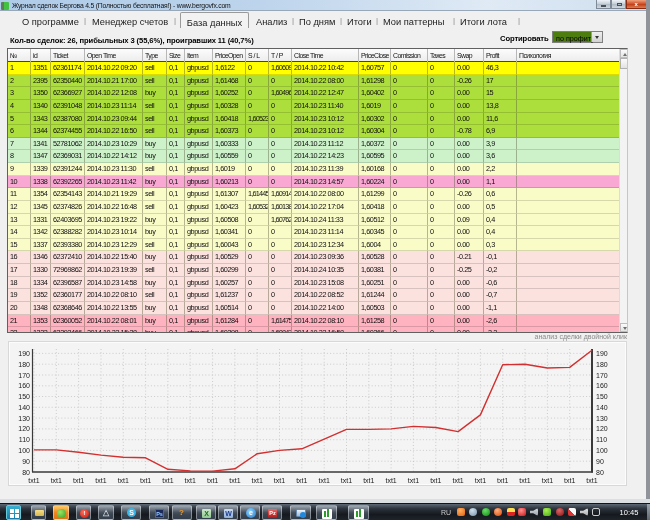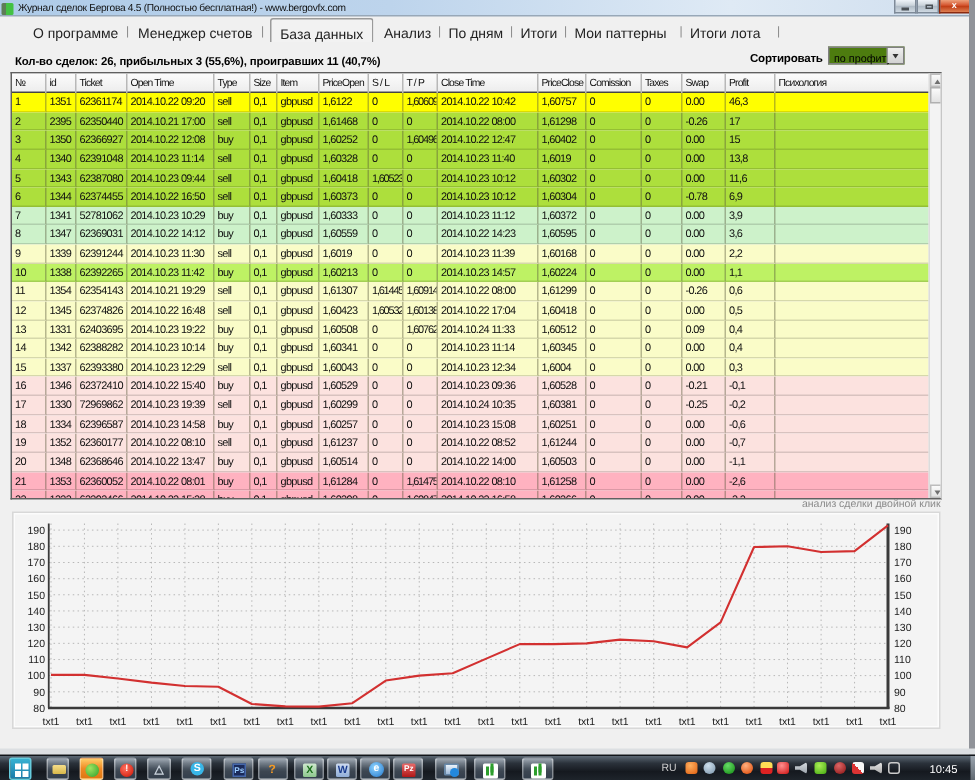--- a/index.html
+++ b/index.html
@@ -279,21 +279,21 @@
         <div class="c tt" style="width:23px">0</div>
         <div class="c tt" style="width:23px">0</div>
         <div class="c" style="width:67px">2014.10.23 11:39</div>
         <div class="c" style="width:32px">1,60168</div>
         <div class="c" style="width:37px">0</div>
         <div class="c" style="width:27px">0</div>
         <div class="c" style="width:29px">0.00</div>
         <div class="c" style="width:33px">2,2</div>
         <div class="c" style="width:104px"></div>
       </div>
-<div class="r" style="background:#bef264">
+<div class="r" style="background:#f9a8d4">
         <div class="c" style="width:23px">10</div>
         <div class="c ra" style="width:20px">1338</div>
         <div class="c ra" style="width:34px">62392265</div>
         <div class="c" style="width:58px">2014.10.23 11:42</div>
         <div class="c" style="width:24px">buy</div>
         <div class="c" style="width:18px">0,1</div>
         <div class="c" style="width:28px">gbpusd</div>
         <div class="c" style="width:33px">1,60213</div>
         <div class="c tt" style="width:23px">0</div>
         <div class="c tt" style="width:23px">0</div>
@@ -473,21 +473,21 @@
         <div class="c" style="width:37px">0</div>
         <div class="c" style="width:27px">0</div>
         <div class="c" style="width:29px">0.00</div>
         <div class="c" style="width:33px">-0,7</div>
         <div class="c" style="width:104px"></div>
       </div>
 <div class="r" style="background:#fce2df">
         <div class="c" style="width:23px">20</div>
         <div class="c ra" style="width:20px">1348</div>
         <div class="c ra" style="width:34px">62368646</div>
-        <div class="c" style="width:58px">2014.10.22 13:47</div>
+        <div class="c" style="width:58px">2014.10.22 13:55</div>
         <div class="c" style="width:24px">buy</div>
         <div class="c" style="width:18px">0,1</div>
         <div class="c" style="width:28px">gbpusd</div>
         <div class="c" style="width:33px">1,60514</div>
         <div class="c tt" style="width:23px">0</div>
         <div class="c tt" style="width:23px">0</div>
         <div class="c" style="width:67px">2014.10.22 14:00</div>
         <div class="c" style="width:32px">1,60503</div>
         <div class="c" style="width:37px">0</div>
         <div class="c" style="width:27px">0</div>

